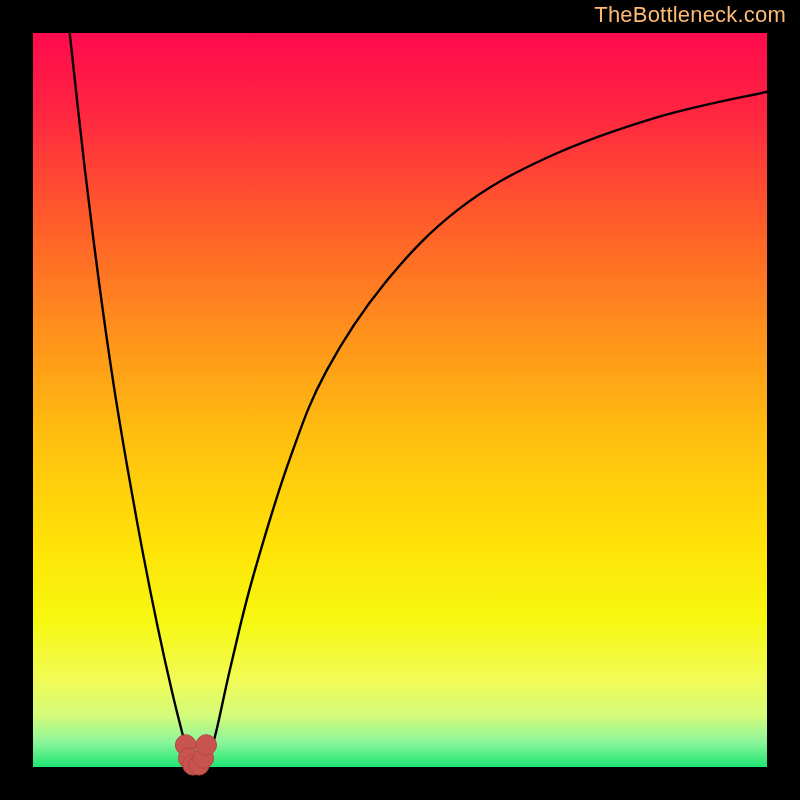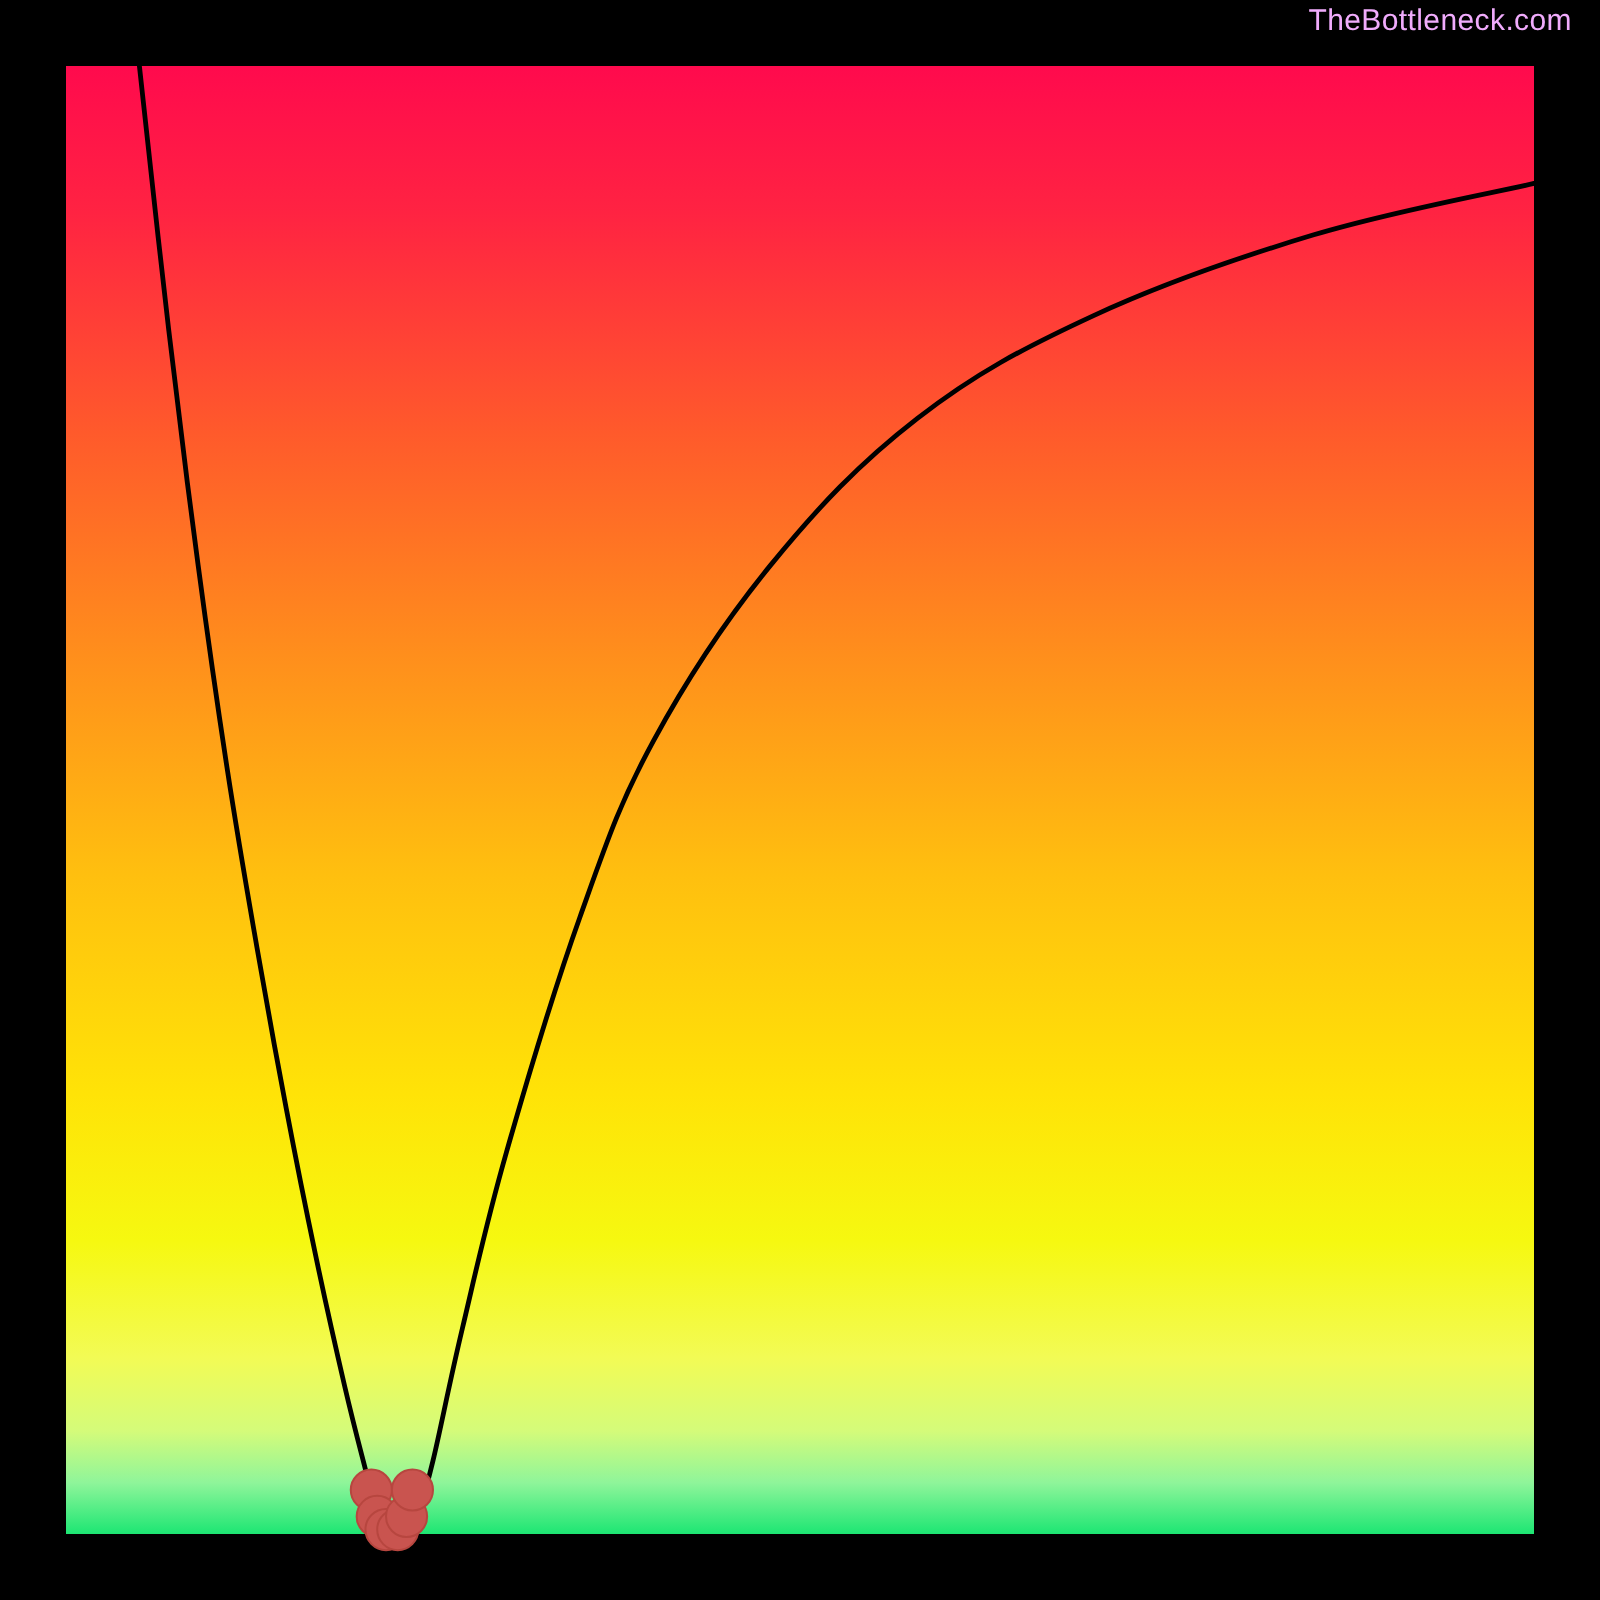--- a/index.html
+++ b/index.html
@@ -14,22 +14,22 @@
   #stage {
     position: relative;
     width: 800px;
     height: 800px;
   }
   #plot-bg {
     position: absolute;
   }
   #watermark {
     position: absolute;
-    color: #f0abfc;
-    font-size: 15px;
+    color: #fdba74;
+    font-size: 22px;
     font-weight: 400;
     letter-spacing: 0.2px;
     white-space: nowrap;
   }
   svg.curve-layer {
     position: absolute;
     left: 0;
     top: 0;
     width: 800px;
     height: 800px;

